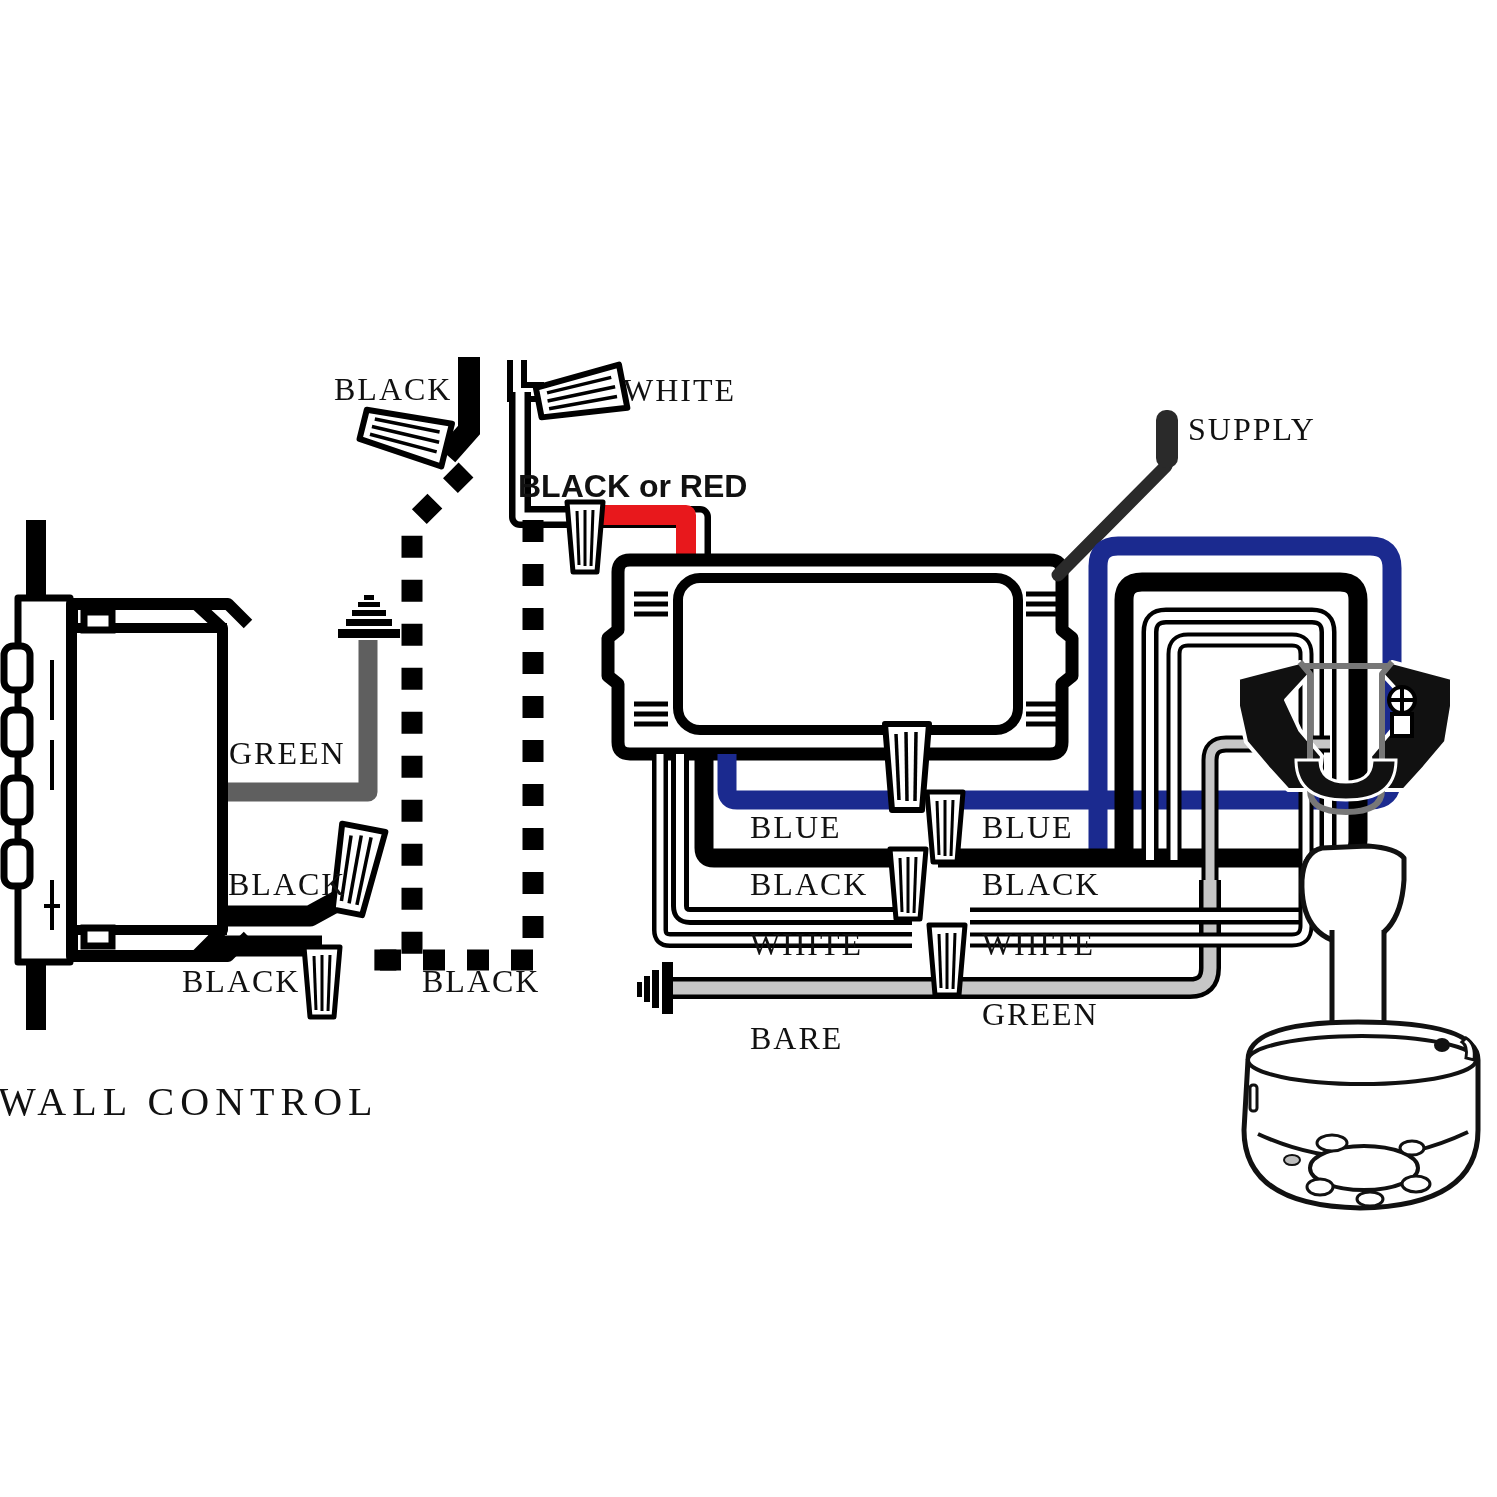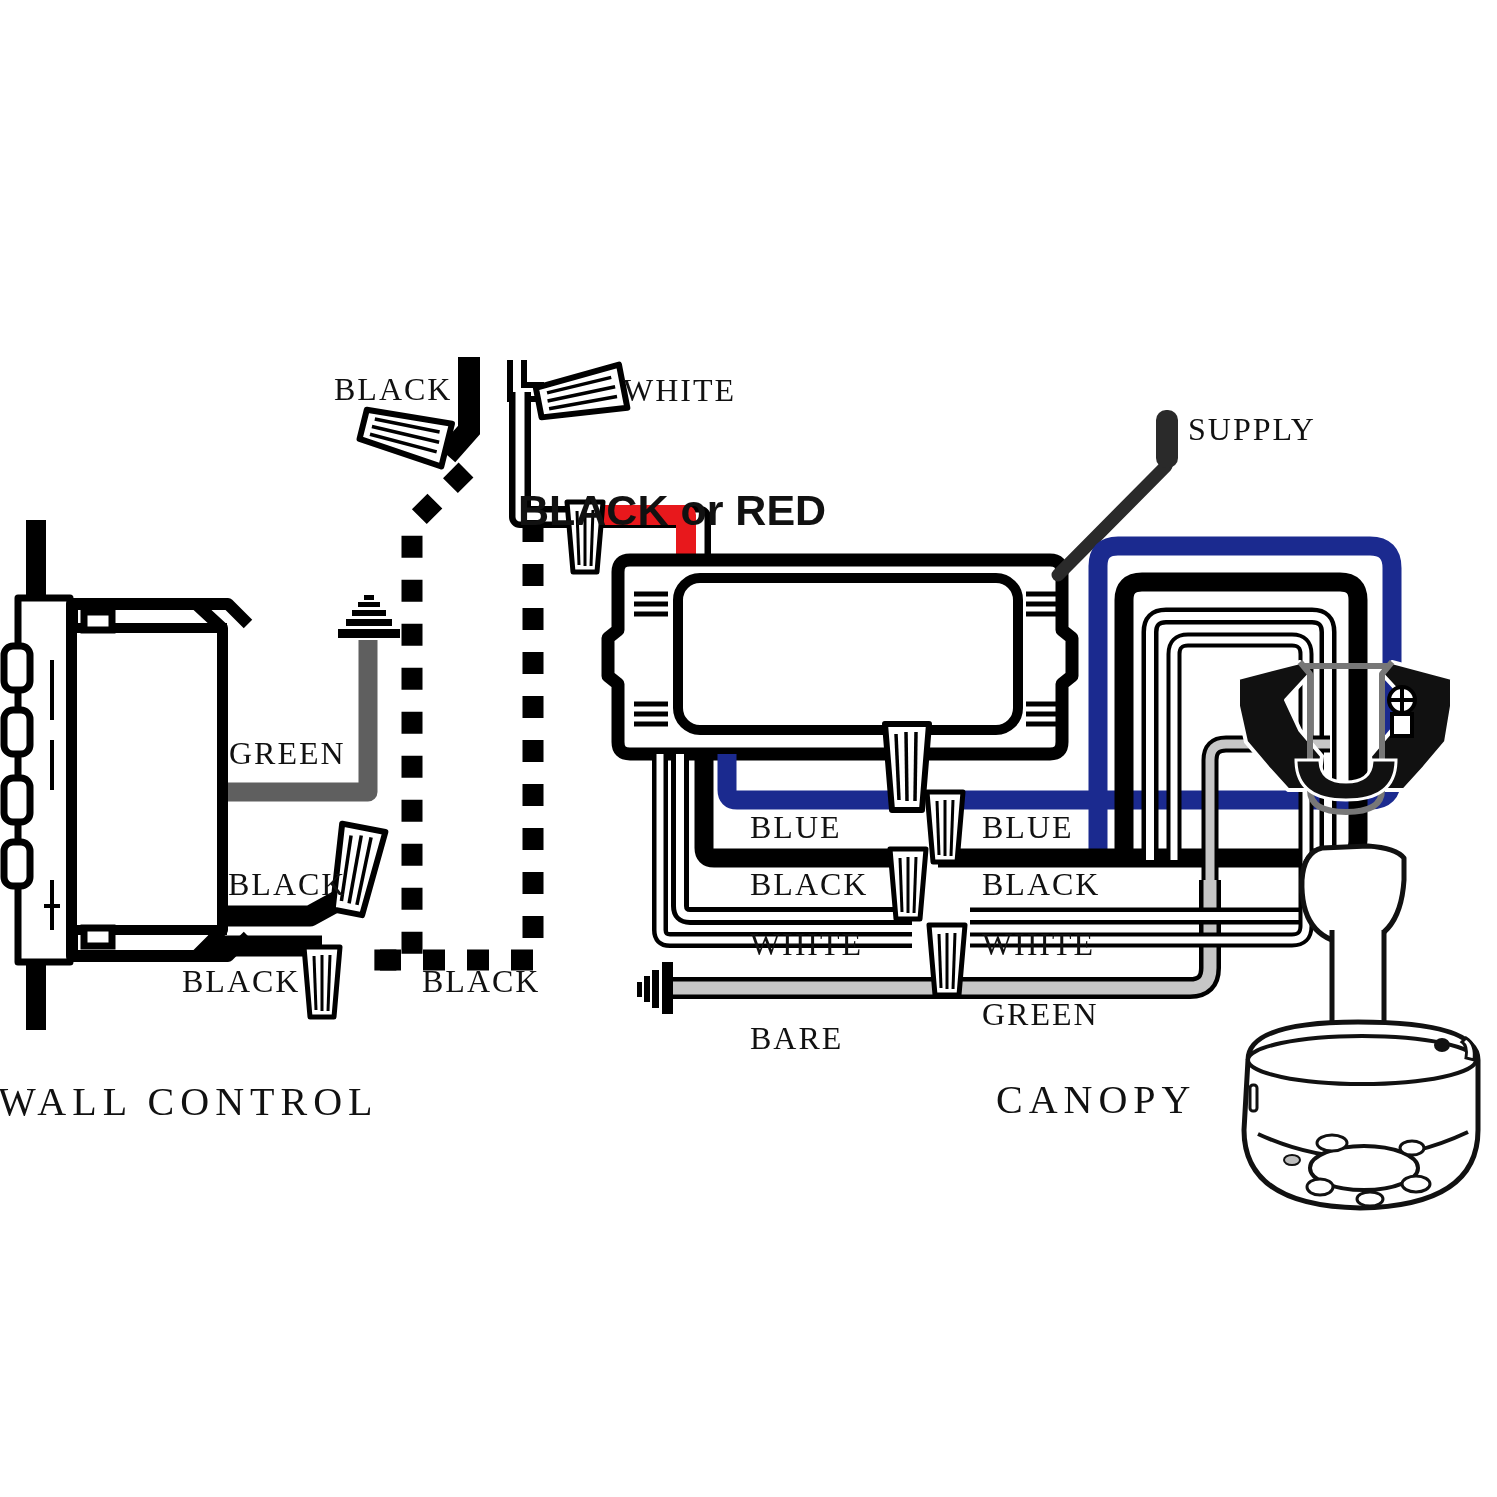--- a/index.html
+++ b/index.html
@@ -275,34 +275,33 @@
   <g transform="translate(908,887)">
     <use href="#nutsm"></use>
   </g>
   <g transform="translate(947,963)">
     <use href="#nutsm"></use>
   </g>
 </svg>
 
 <div class="lbl mid" style="left:334px;top:371px;">BLACK</div>
 <div class="lbl mid" style="left:623px;top:372px;">WHITE</div>
-<div class="lbl sans" style="left:518px;top:486px;font-size:43px;">BLACK or RED</div>
+<div class="lbl sans" style="left:518px;top:468px;font-size:32px;">BLACK or RED</div>
 
 <div class="lbl mid" style="left:1188px;top:411px;">SUPPLY</div>
 
 <div class="lbl mid" style="left:229px;top:735px;">GREEN</div>
 <div class="lbl mid" style="left:228px;top:866px;">BLACK</div>
 <div class="lbl mid" style="left:182px;top:963px;">BLACK</div>
 <div class="lbl mid" style="left:422px;top:963px;">BLACK</div>
 
 <div class="lbl mid" style="left:750px;top:809px;">BLUE</div>
 <div class="lbl mid" style="left:982px;top:809px;">BLUE</div>
 <div class="lbl mid" style="left:750px;top:866px;">BLACK</div>
 <div class="lbl mid" style="left:982px;top:866px;">BLACK</div>
 <div class="lbl mid" style="left:750px;top:926px;">WHITE</div>
 <div class="lbl mid" style="left:982px;top:926px;">WHITE</div>
 <div class="lbl mid" style="left:750px;top:1020px;">BARE</div>
 <div class="lbl mid" style="left:982px;top:996px;">GREEN</div>
 
 <div class="lbl big" style="left:-2px;top:1078px;">WALL CONTROL</div>
-<div class="lbl big" style="left:996px;top:1076px;">CANOPY</div>
 
 </div>
 
 </body></html>

